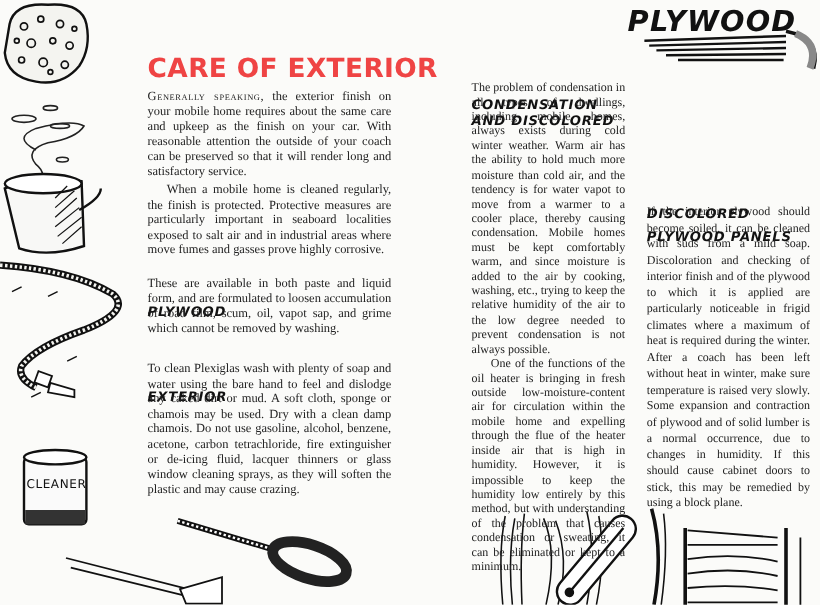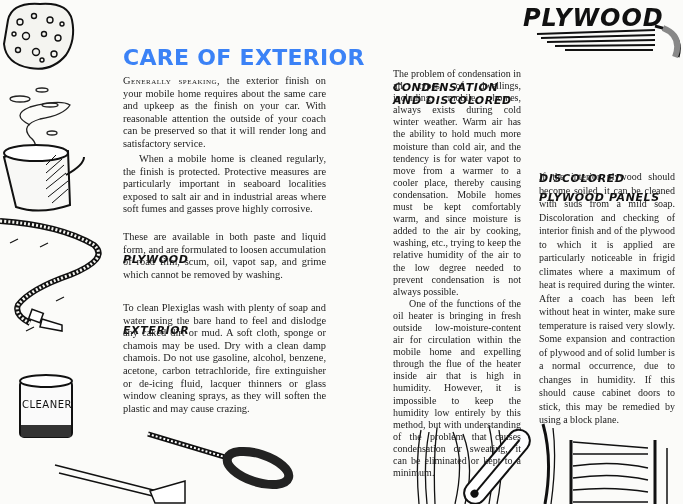--- a/index.html
+++ b/index.html
@@ -6,21 +6,21 @@
     body {
       width: 683px; height: 504px; overflow: hidden;
       background: #fbfbf9; position: relative;
       font-family: "Liberation Serif", "DejaVu Serif", serif;
       color: #1c1c1c;
     }
     .abs { position: absolute; }
     .title {
       font-family: "DejaVu Sans", "Liberation Sans", sans-serif;
       font-weight: bold; font-size: 22px; letter-spacing: 0.3px;
-      left: 123px; top: 45px; color: #3b82f6;
+      left: 123px; top: 45px; color: #ef4444;
     }
     .body-text {
       font-size: 10.4px; line-height: 12.6px; text-align: justify;
       color: #222;
     }
     .head {
       font-family: "DejaVu Sans", "Liberation Sans", sans-serif;
       font-weight: bold; font-style: italic; font-size: 11px;
       letter-spacing: 0.6px; color: #111; line-height: 13px; margin-top: 40px;
     }
@@ -158,21 +158,21 @@
     <line x1="178" y1="20" x2="178" y2="90" stroke-width="3"></line>
     <line x1="262" y1="20" x2="262" y2="90" stroke-width="3"></line>
     <line x1="274" y1="28" x2="274" y2="90"></line>
   </g>
 </svg>
 
 <div class="abs title">CARE OF EXTERIOR</div>
 
 <div id="col1a" class="abs body-text"><span class="smallcaps">Generally speaking,</span><span> the exterior finish on your mobile home requires about the same care and upkeep as the finish on your car. With reasonable attention the outside of your coach can be preserved so that it will render long and satisfactory service.</span></div>
 
-<div id="col1b" class="abs body-text indent">When a mobile home is cleaned regularly, the finish is protected. Protective measures are particularly important in seaboard localities exposed to salt air and in industrial areas where soft fumes and gasses prove highly corrosive.</div>
+<div id="col1b" class="abs body-text indent">When a mobile home is cleaned regularly, the finish is protected. Protective measures are particularly important in seaboard localities exposed to salt air and in industrial areas where move fumes and gasses prove highly corrosive.</div>
 
 <div id="h-cleaners" class="abs head">PLYWOOD</div>
 <div id="col1c" class="abs body-text">These are available in both paste and liquid form, and are formulated to loosen accumulation of road film, scum, oil, vapot sap, and grime which cannot be removed by washing.</div>
 
 <div id="h-plexiglas" class="abs head">EXTERIOR</div>
 <div id="col1d" class="abs body-text">To clean Plexiglas wash with plenty of soap and water using the bare hand to feel and dislodge any caked dirt or mud. A soft cloth, sponge or chamois may be used. Dry with a clean damp chamois. Do not use gasoline, alcohol, benzene, acetone, carbon tetrachloride, fire extinguisher or de-icing fluid, lacquer thinners or glass window cleaning sprays, as they will soften the plastic and may cause crazing.</div>
 
 <div id="h-condensation" class="abs head">
   <div>CONDENSATION</div>
   <div>AND DISCOLORED</div>

